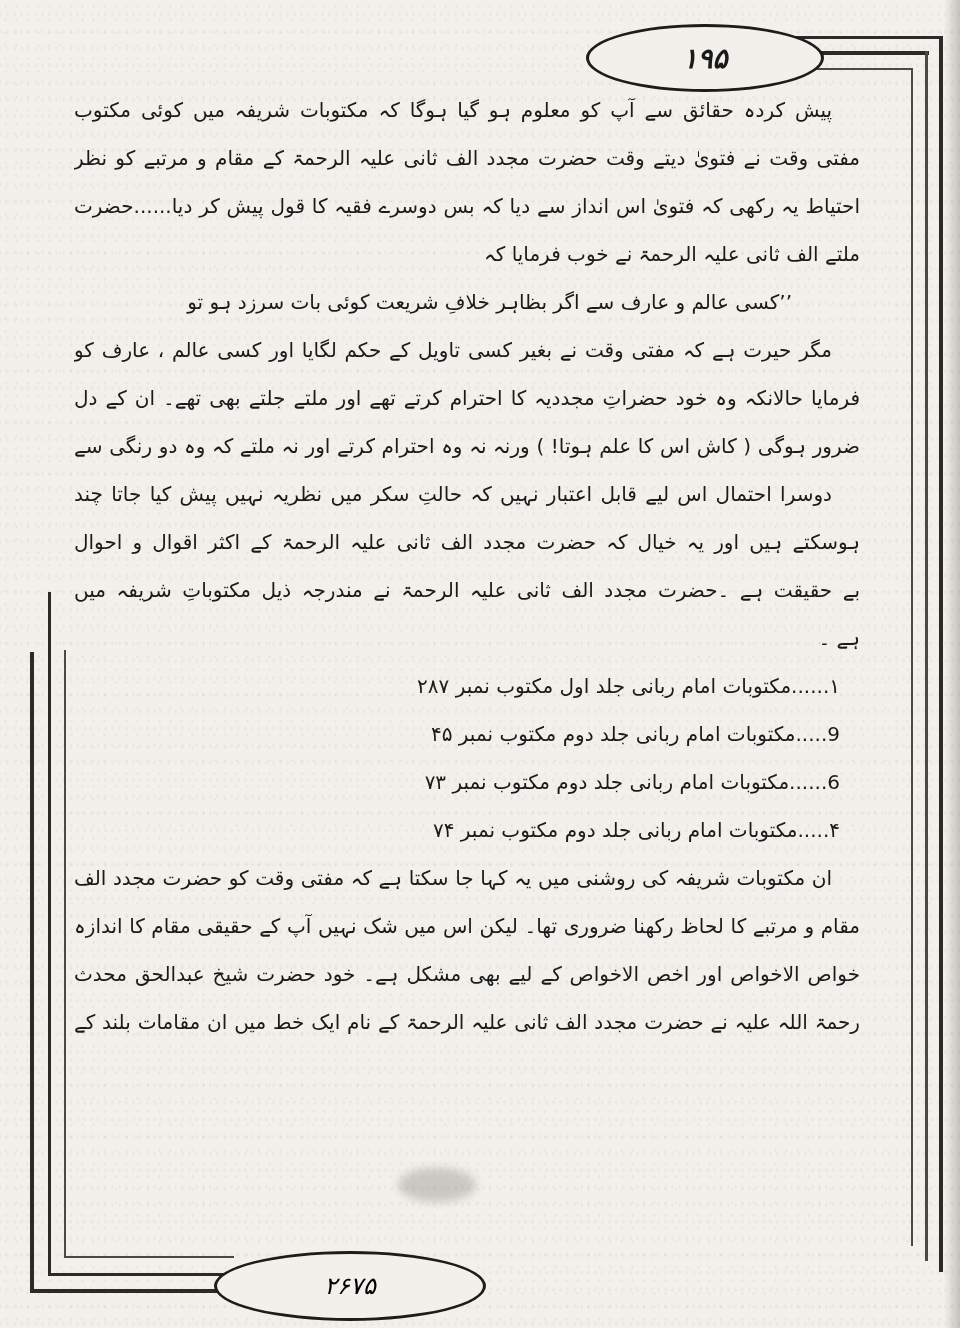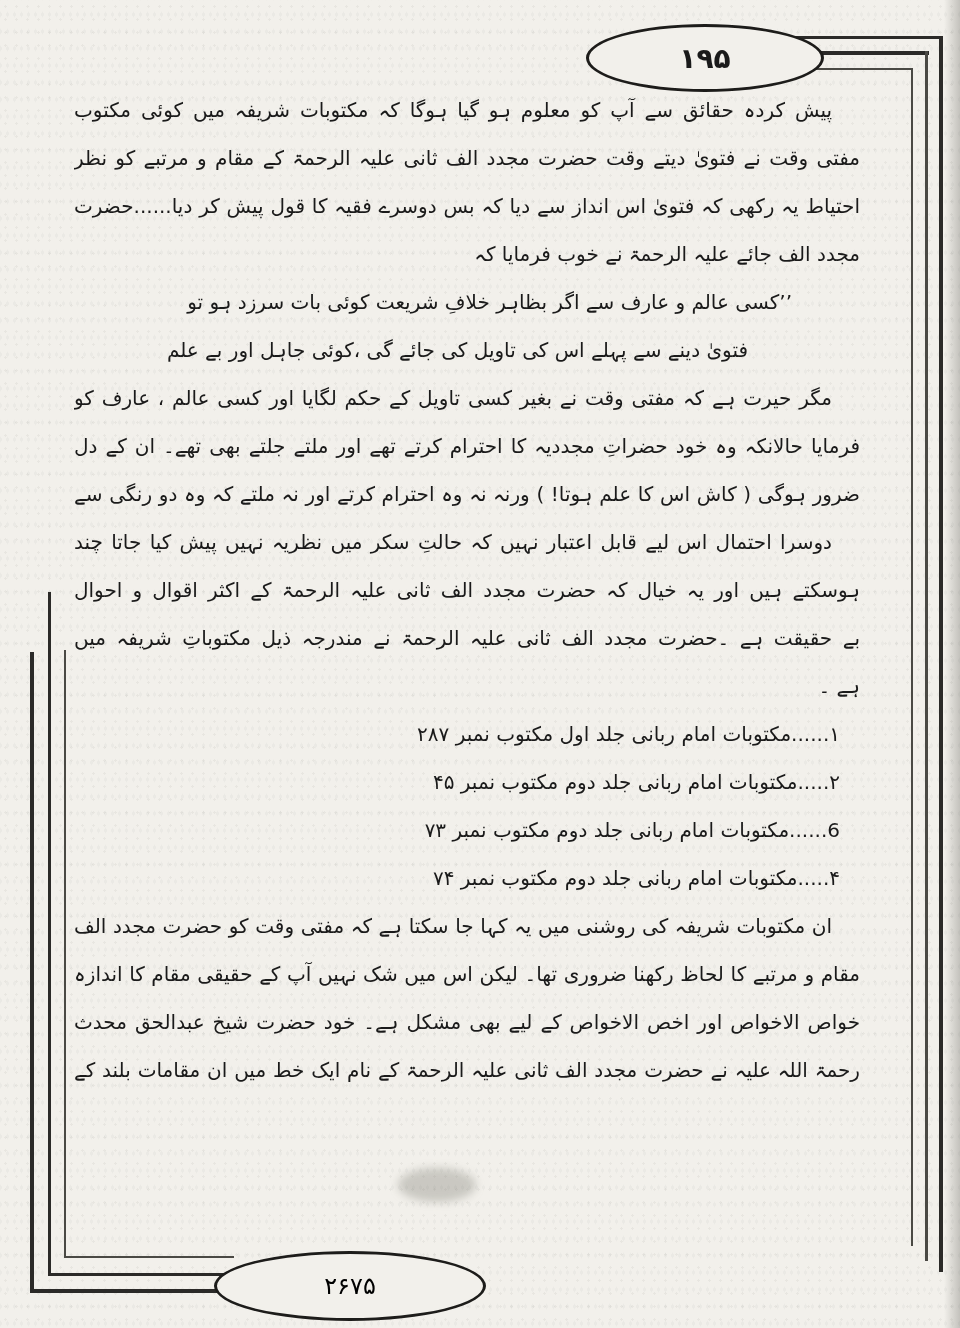--- a/index.html
+++ b/index.html
@@ -23,21 +23,21 @@
     background:linear-gradient(to right, rgba(0,0,0,0), rgba(75,74,68,0.28));
   }
   .frame-line{position:absolute;background:#2b2a28;}
   .frame-line.light{background:#4a4944;}
   .cartouche{
     position:absolute;border:3px solid #1d1c1a;border-radius:50%;
     background:#f2f0eb;display:flex;align-items:center;justify-content:center;
     z-index:5;
   }
   .cartouche .num{
-    font-size:28px;font-weight:bold;letter-spacing:2px;direction:rtl;
+    font-size:28px;font-weight:bold;letter-spacing:2px;direction:rtl;font-style:italic;
   }
   .cartouche.bottom .num{
     font-size:24px;font-weight:normal;color:#000000;letter-spacing:3px;
   }
   .text-area{
     position:absolute;top:86px;right:100px;width:786px;
     direction:rtl;z-index:2;
   }
   .tl{
     font-size:20px;line-height:48px;height:48px;overflow:hidden;
@@ -86,36 +86,35 @@
     <span class="num">۲۶۷۵</span>
   </div>
 
   <div class="smudge"></div>
 
   <div class="text-area">
 
     <div class="tl jline indent">پیش کردہ حقائق سے آپ کو معلوم ہو گیا ہوگا کہ مکتوبات شریفہ میں کوئی مکتوب الحاقی نہیں ہے لیکن</div>
     <div class="tl jline">مفتی وقت نے فتویٰ دیتے وقت حضرت مجدد الف ثانی علیہ الرحمۃ کے مقام و مرتبے کو نظر انداز فرمادیا لیکن</div>
     <div class="tl jline">احتیاط یہ رکھی کہ فتویٰ اس انداز سے دیا کہ بس دوسرے فقیہ کا قول پیش کر دیا......حضرت امام ربانی</div>
-    <div class="tl sline">مجدد الف جائے علیہ الرحمۃ نے خوب فرمایا کہ</div>
+    <div class="tl sline">ملتے الف ثانی علیہ الرحمۃ نے خوب فرمایا کہ</div>
 
     <div class="tl qline q0">’’کسی عالم و عارف سے اگر بظاہر خلافِ شریعت کوئی بات سرزد ہو تو</div>
-    <div class="tl qline q1">فتویٰ دینے سے پہلے اس کی تاویل کی جائے گی ،کوئی جاہل اور بے علم</div>
 
     <div class="tl jline indent">مگر حیرت ہے کہ مفتی وقت نے بغیر کسی تاویل کے حکم لگایا اور کسی عالم ، عارف کو اس سے مستثنیٰ نہیں</div>
     <div class="tl jline">فرمایا حالانکہ وہ خود حضراتِ مجددیہ کا احترام کرتے تھے اور ملتے جلتے بھی تھے۔ ان کے دل میں کوئی تاویل</div>
     <div class="tl jline">ضرور ہوگی ( کاش اس کا علم ہوتا! ) ورنہ نہ وہ احترام کرتے اور نہ ملتے کہ وہ دو رنگی سے بہت دور تھے ۔</div>
 
     <div class="tl jline indent">دوسرا احتمال اس لیے قابل اعتبار نہیں کہ حالتِ سکر میں نظریہ نہیں پیش کیا جاتا چند اقوال ضرور سرزد</div>
     <div class="tl jline">ہوسکتے ہیں اور یہ خیال کہ حضرت مجدد الف ثانی علیہ الرحمۃ کے اکثر اقوال و احوال سکریہ ہیں بالکل</div>
     <div class="tl jline">بے حقیقت ہے ۔حضرت مجدد الف ثانی علیہ الرحمۃ نے مندرجہ ذیل مکتوباتِ شریفہ میں قیومیت پر روشنی ڈالی</div>
     <div class="tl sline">ہے ۔</div>
 
     <div class="tl lline">۱......مکتوبات امام ربانی جلد اول مکتوب نمبر ۲۸۷</div>
-    <div class="tl lline">۲.....مکتوبات امام ربانی جلد دوم مکتوب نمبر ۴۵</div>
+    <div class="tl lline">9.....مکتوبات امام ربانی جلد دوم مکتوب نمبر ۴۵</div>
     <div class="tl lline">6......مکتوبات امام ربانی جلد دوم مکتوب نمبر ۷۳</div>
     <div class="tl lline">۴.....مکتوبات امام ربانی جلد دوم مکتوب نمبر ۷۴</div>
 
     <div class="tl jline indent">ان مکتوبات شریفہ کی روشنی میں یہ کہا جا سکتا ہے کہ مفتی وقت کو حضرت مجدد الف ثانی علیہ الرحمۃ کے</div>
     <div class="tl jline">مقام و مرتبے کا لحاظ رکھنا ضروری تھا۔ لیکن اس میں شک نہیں آپ کے حقیقی مقام کا اندازہ کرنا</div>
     <div class="tl jline">خواص الاخواص اور اخص الاخواص کے لیے بھی مشکل ہے۔ خود حضرت شیخ عبدالحق محدث دہلوی</div>
     <div class="tl jline">رحمۃ اللہ علیہ نے حضرت مجدد الف ثانی علیہ الرحمۃ کے نام ایک خط میں ان مقامات بلند کے فہم سے عاجزی</div>
 
   </div>
 

